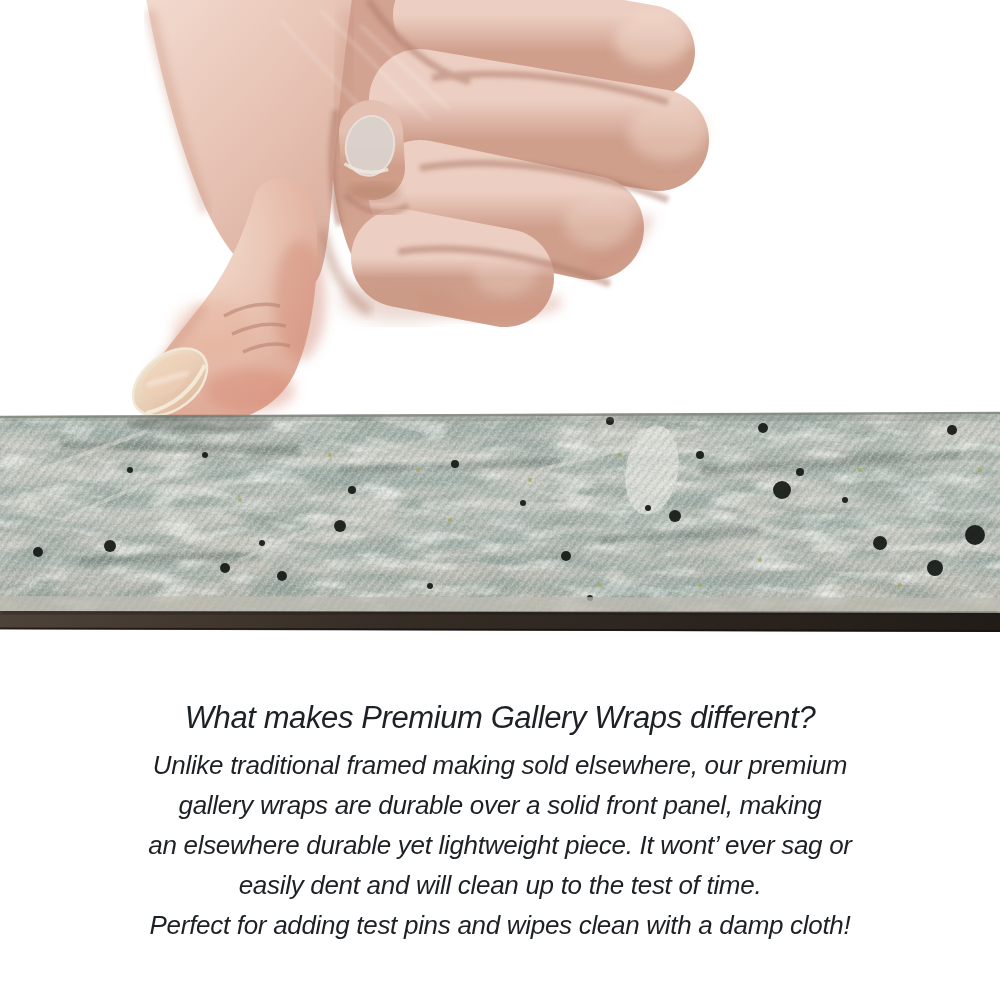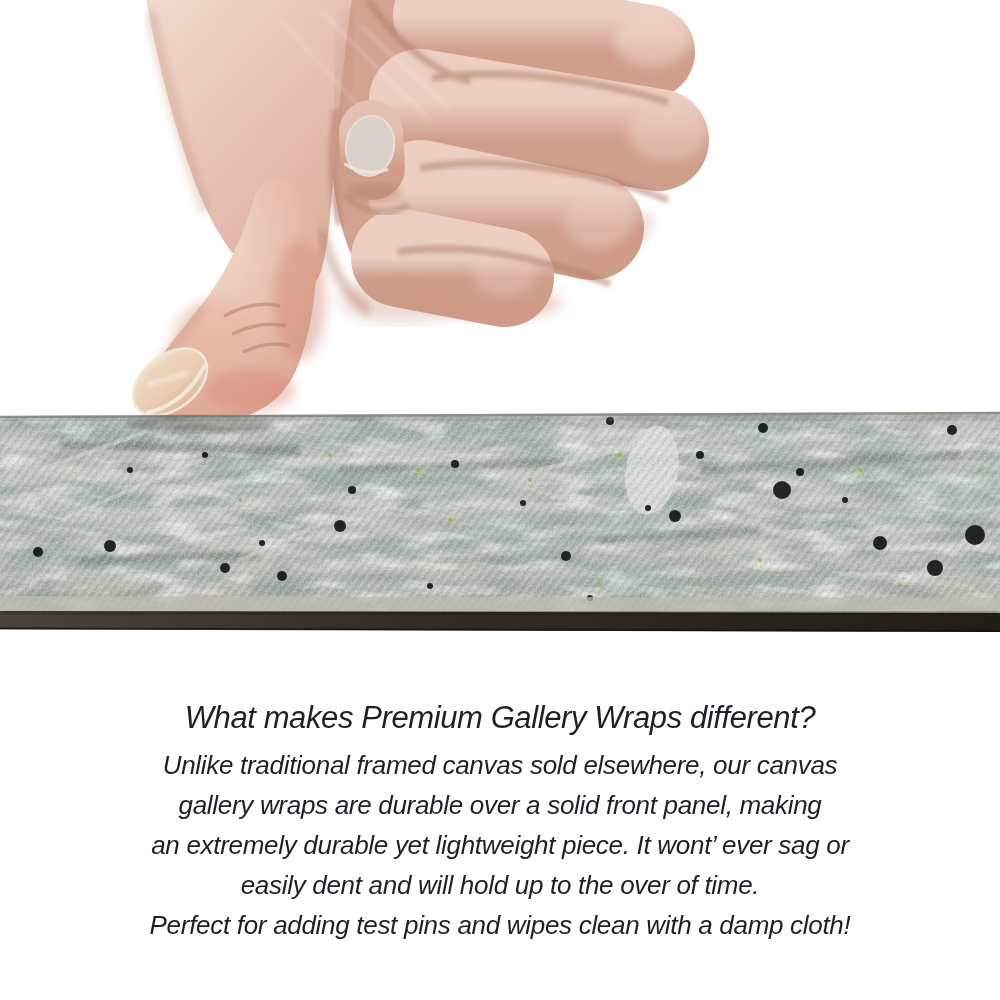--- a/index.html
+++ b/index.html
@@ -286,20 +286,20 @@
           <path d="M 0,611 L 1000,613 L 1000,632 L 0,629 Z" fill="url(#edgeG)"></path>
           <path d="M 0,612 L 1000,614" stroke="#1d1814" stroke-width="3" opacity="0.7" fill="none" filter="url(#blur2)"></path>
           <path d="M 0,628.5 L 1000,631" stroke="#17120f" stroke-width="2" opacity="0.8" fill="none"></path>
         </g>
       </g>
     </svg>
   </div>
 
   <div class="text-block">
     <p class="heading">What makes Premium Gallery Wraps different?</p>
-    <p class="body-line">Unlike traditional framed canvas sold elsewhere, our canvas</p>
+    <p class="body-line">Unlike traditional framed making sold elsewhere, our premium</p>
     <p class="body-line">gallery wraps are durable over a solid front panel, making</p>
-    <p class="body-line">an extremely durable yet lightweight piece. It wont’ ever sag or</p>
-    <p class="body-line">easily dent and will hold up to the over of time.</p>
+    <p class="body-line">an elsewhere durable yet lightweight piece. It wont’ ever sag or</p>
+    <p class="body-line">easily dent and will clean up to the test of time.</p>
     <p class="body-line">Perfect for adding test pins and wipes clean with a damp cloth!</p>
   </div>
 
 </div>
 
 </body></html>

